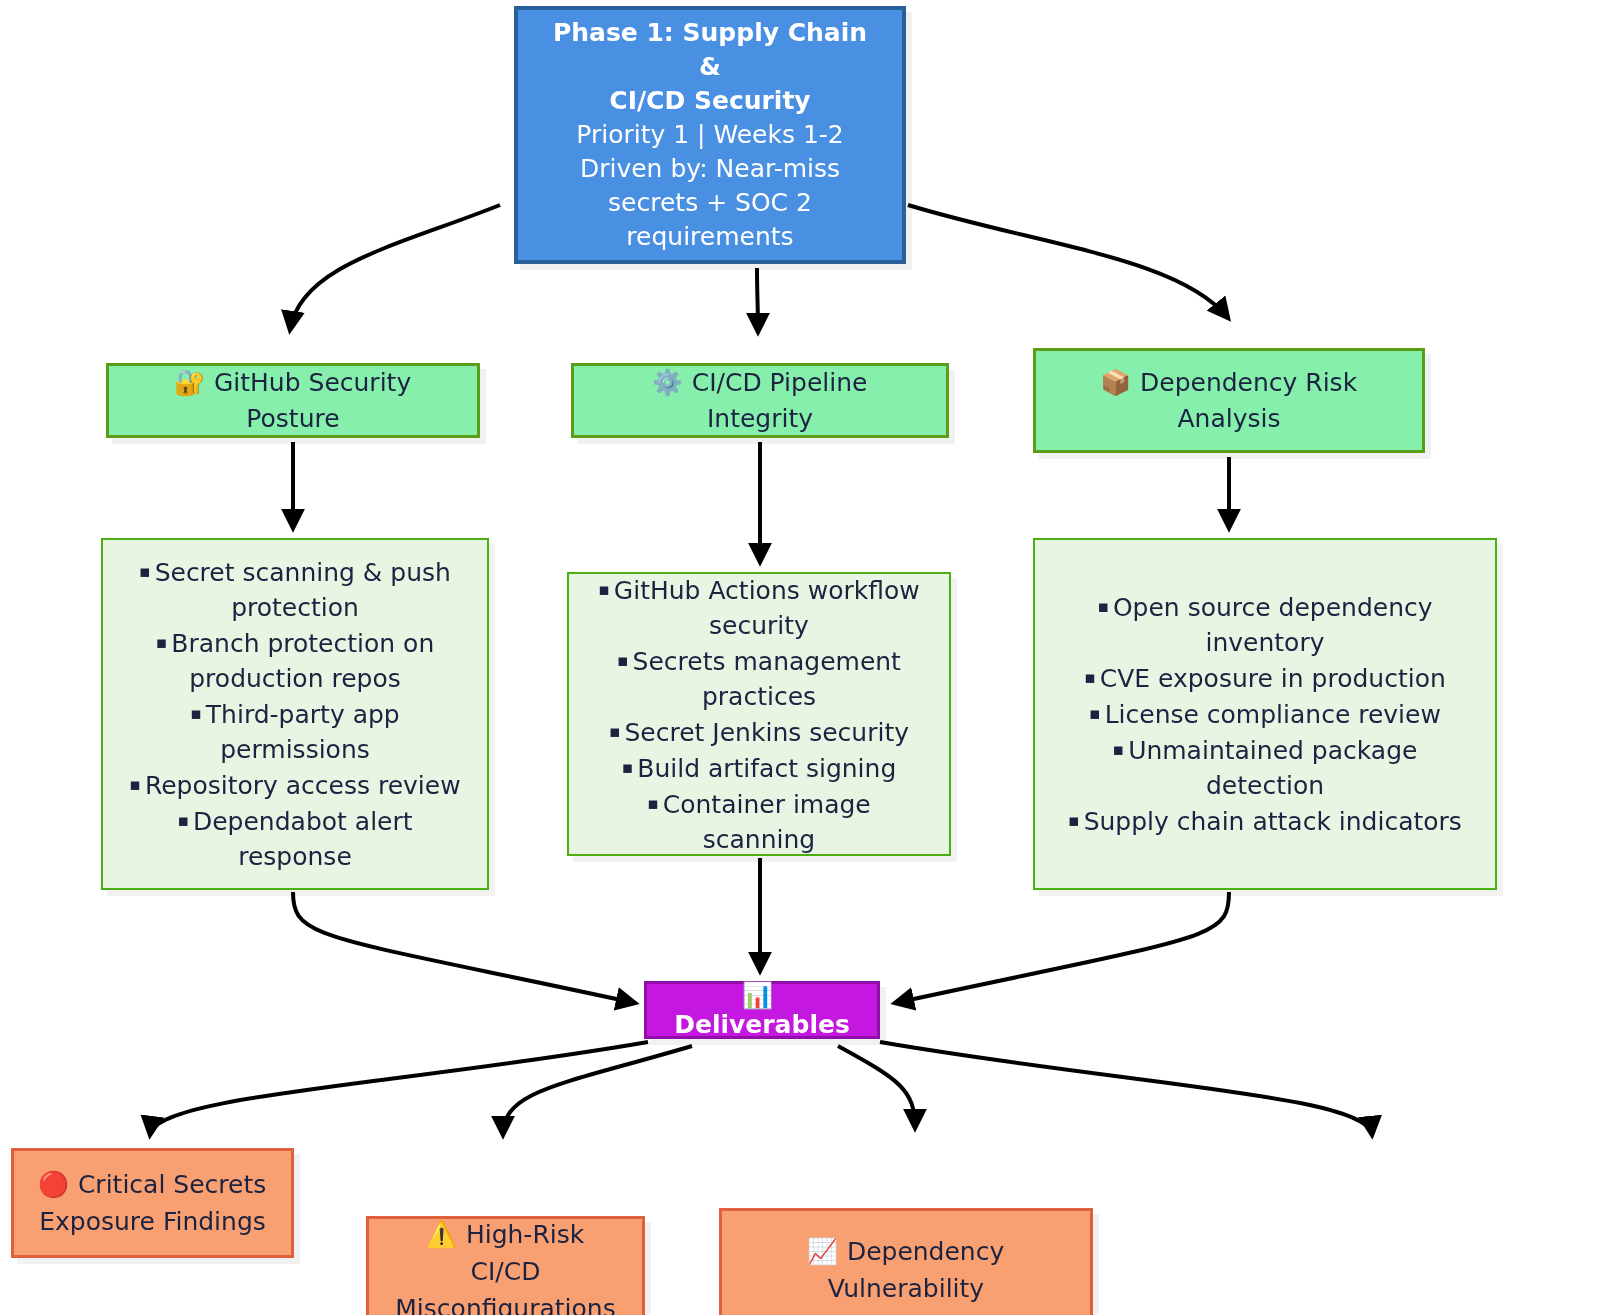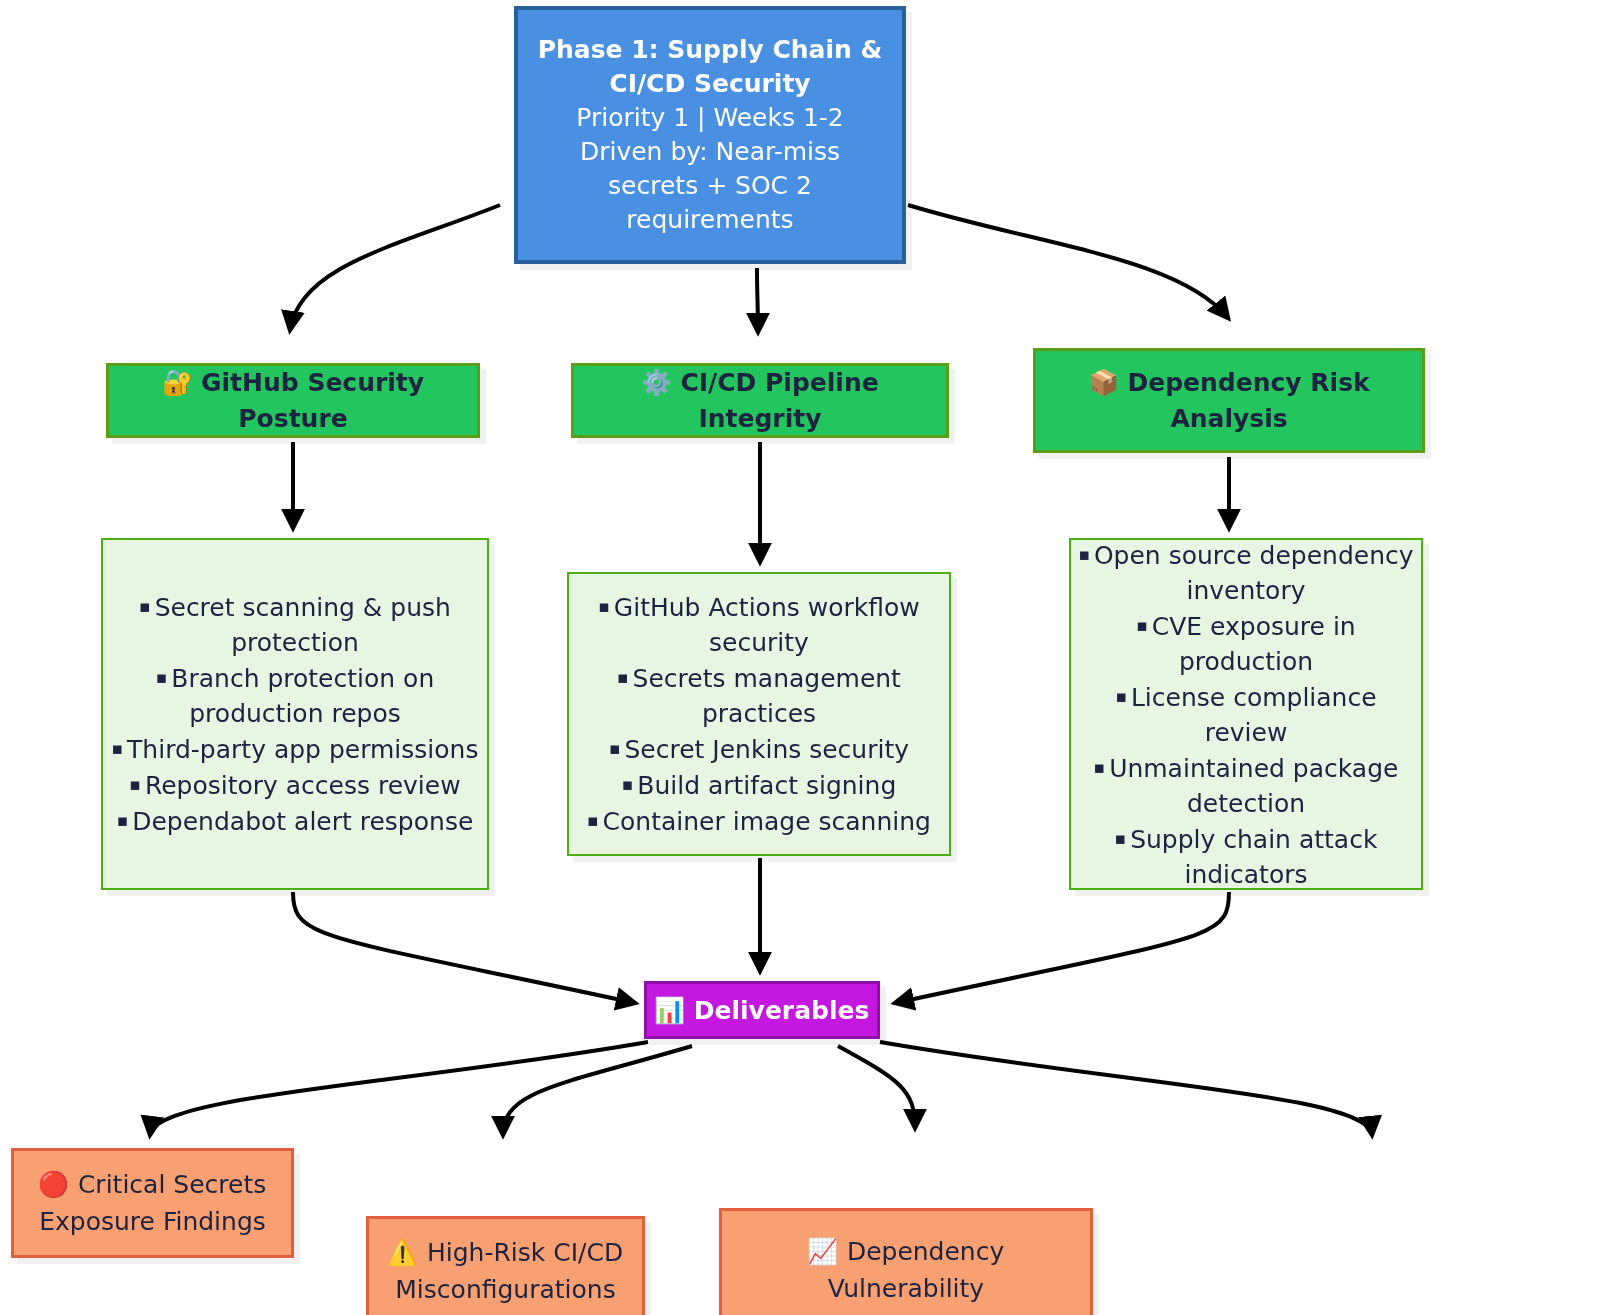--- a/index.html
+++ b/index.html
@@ -32,21 +32,21 @@
     position: absolute;
     box-sizing: border-box;
     display: flex;
     align-items: center;
     justify-content: center;
     text-align: center;
     box-shadow: 6px 6px 0 rgba(0,0,0,0.055);
   }
   .node-inner {
     width: 100%;
-    padding: 0 4px;
+    padding: 0 24px;
     box-sizing: border-box;
   }
 
   
   .root-node {
     left: 514px;
     top: 6px;
     width: 392px;
     height: 258px;
     background: #4a90e2;
@@ -55,42 +55,42 @@
   }
   .root-line {
     font-size: 25px;
     line-height: 34px;
   }
   .root-line.bold { font-weight: bold; }
   .root-line.italic { }
 
   
   .cat-node {
-    background: #22c55e;
+    background: #86efac;
     border: 3px solid #5a9e18;
     color: #1c2340;
-    font-weight: bold;
+    font-weight: normal;
     font-size: 25px;
     line-height: 36px;
   }
   .cat-a { left: 106px;  top: 363px; width: 374px; height: 75px; }
   .cat-b { left: 571px;  top: 363px; width: 378px; height: 75px; }
   .cat-c { left: 1033px; top: 348px; width: 392px; height: 105px; }
 
   
   .detail-node {
     background: #e8f5e3;
     border: 2px solid #4caf12;
     color: #1c2340;
     font-size: 25px;
     line-height: 35px;
   }
   .detail-a { left: 101px;  top: 538px; width: 388px; height: 352px; }
   .detail-b { left: 567px;  top: 572px; width: 384px; height: 284px; }
-  .detail-c { left: 1033px; top: 538px; width: 354px; height: 352px; margin-left: 36px; }
+  .detail-c { left: 1033px; top: 538px; width: 464px; height: 352px; }
   .detail-node ul {
     list-style: none;
     margin: 0;
     padding: 0;
   }
   .detail-node li {
     margin: 0;
     padding: 0;
   }
   .bullet {

